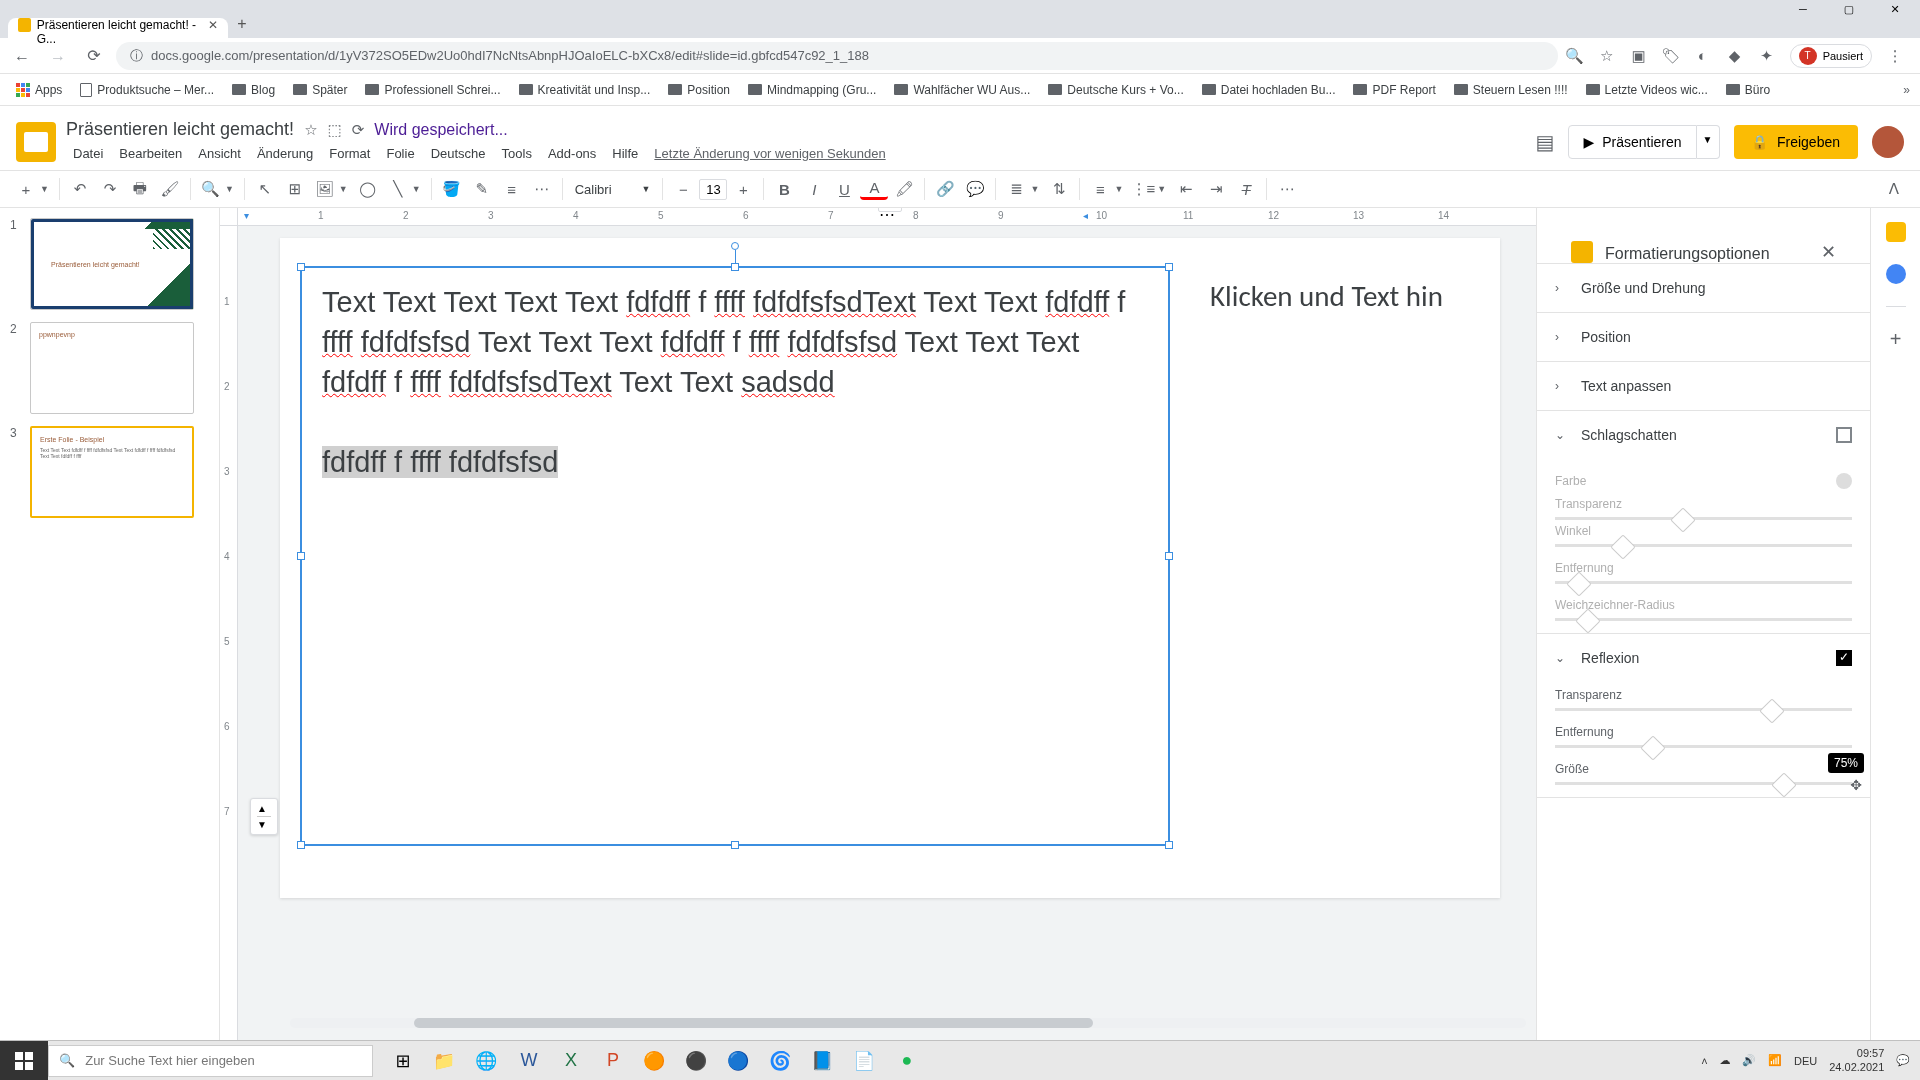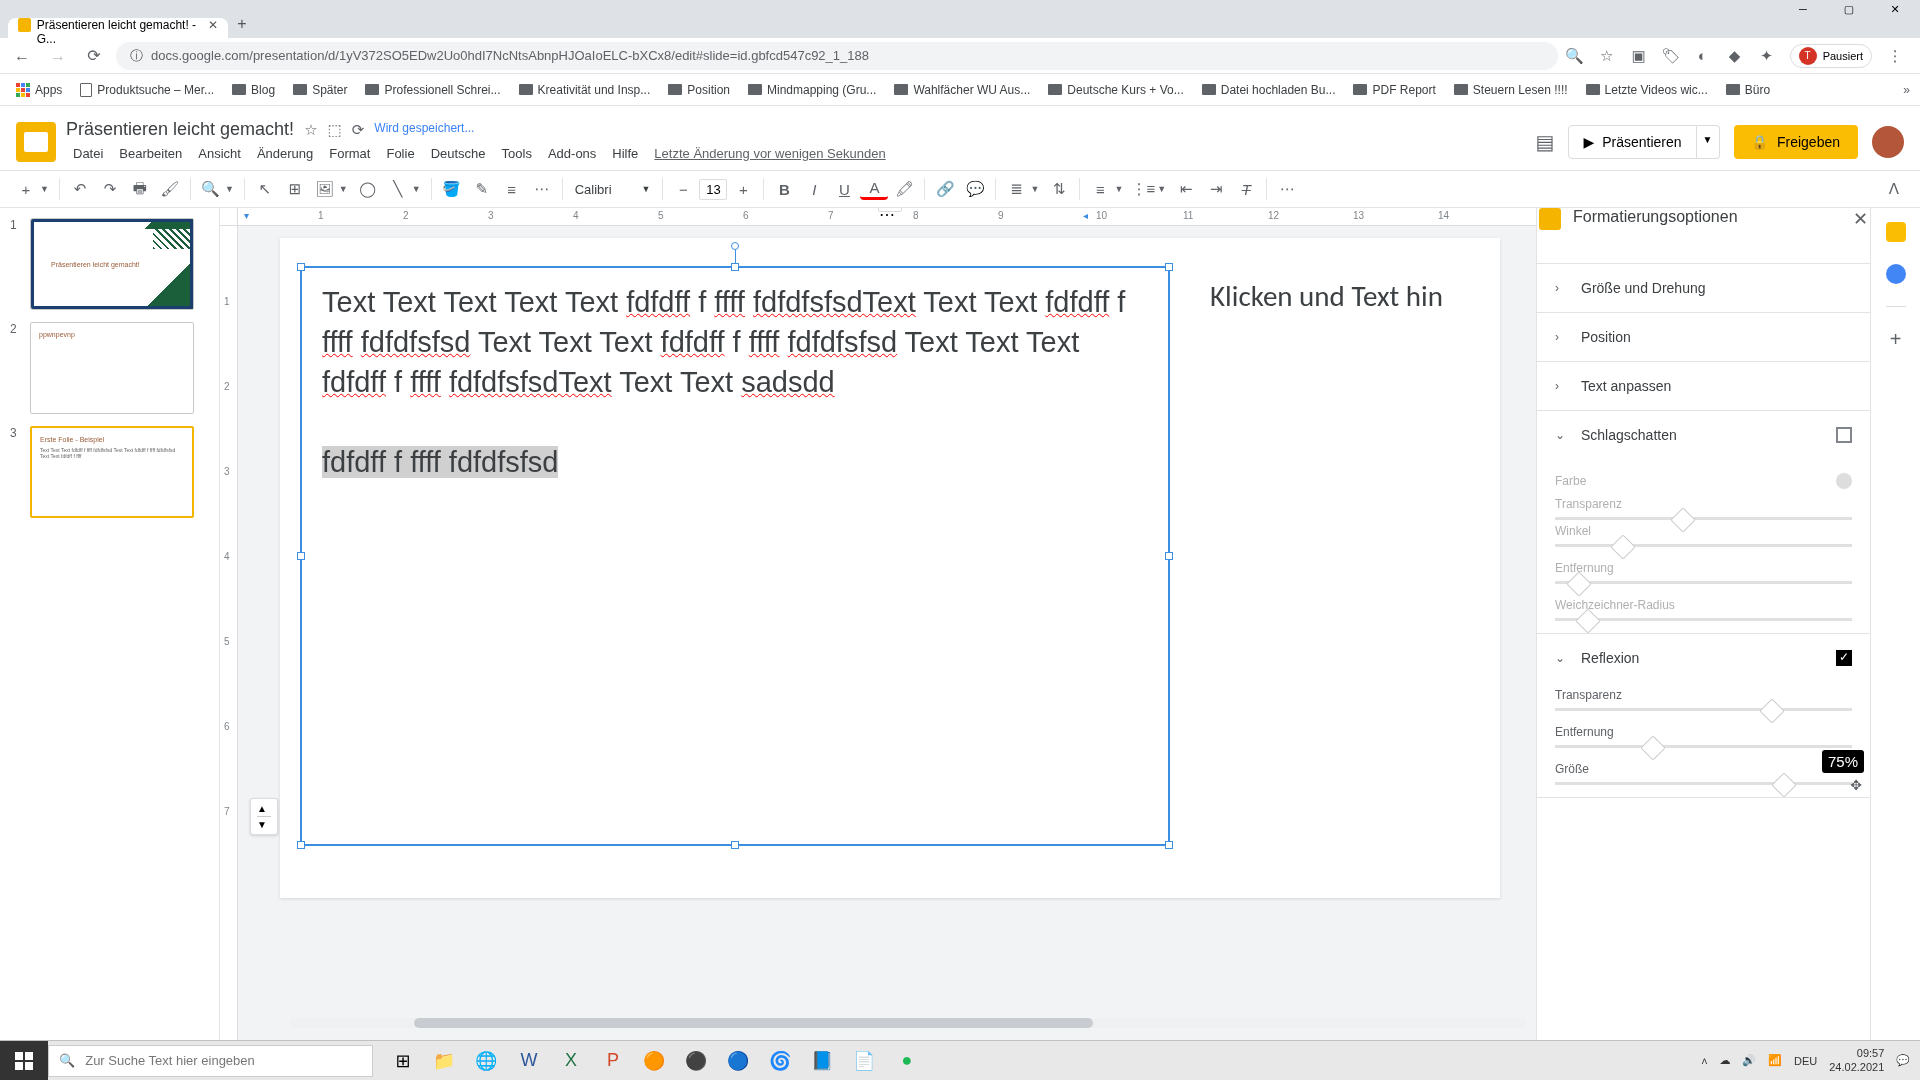--- a/index.html
+++ b/index.html
@@ -84,36 +84,36 @@
 .textbox-content { padding: 14px 20px; font-size: 29px; color: #3c4043; line-height: 1.38; font-family: Calibri, Arial, sans-serif; }
 .textbox-content .p2 { margin-top: 28px; background: #d0d0d0; display: inline; }
 .spell { text-decoration: underline wavy red; text-decoration-thickness: 1px; }
 .side-placeholder { position: absolute; left: 930px; top: 40px; font-size: 29px; color: #3c4043; font-family: Calibri, Arial, sans-serif; }
 
 .speaker-notes { height: 60px; background: #fff; border-top: 1px solid #dadce0; padding: 12px 24px; font-size: 14px; color: #5f6368; position: relative; }
 .notes-grip { position: absolute; left: 50%; top: -4px; width: 24px; height: 8px; background: #fff; border: 1px solid #dadce0; border-radius: 2px; }
 
 
 .format-sidebar { width: 334px; border-left: 1px solid #e3e3e3; background: #fff; display: flex; flex-direction: column; font-size: 14px; color: #3c4043; }
-.fs-header { height: 56px; display: flex; align-items: flex-start; padding: 0 2px; gap: 12px; border-bottom: 1px solid #e3e3e3; }
+.fs-header { height: 56px; display: flex; align-items: flex-end; padding: 0 34px; gap: 12px; border-bottom: 1px solid #e3e3e3; }
 .fs-header-icon { width: 22px; height: 22px; background: #f4b400; border-radius: 3px; }
 .fs-title { font-size: 16px; flex: 1; }
 .fs-close { font-size: 18px; color: #5f6368; }
 .fs-section { border-bottom: 1px solid #e3e3e3; }
 .fs-row { display: flex; align-items: center; padding: 16px 18px; gap: 14px; }
 .fs-chev { font-size: 12px; color: #5f6368; width: 12px; }
 .fs-check { width: 16px; height: 16px; border: 2px solid #80868b; margin-left: auto; }
 .fs-check.on { background: #000; border-color: #000; position: relative; }
 .fs-check.on::after { content: '✓'; color: #fff; font-size: 12px; position: absolute; left: 1px; top: -2px; }
 .fs-sub { padding: 6px 18px 12px 18px; color: #b0b0b0; font-size: 12px; }
 .fs-sub-row { display: flex; align-items: center; justify-content: space-between; padding: 8px 0; }
 .fs-slider { height: 3px; background: #e0e0e0; position: relative; margin-top: 6px; }
 .fs-slider .thumb { width: 14px; height: 14px; background: #fff; border: 1px solid #ccc; border-radius: 2px; position: absolute; top: -6px; transform: rotate(45deg); }
 .fs-sub.active { color: #5f6368; }
-.fs-tooltip { position: absolute; background: #000; color: #fff; font-size: 15px; padding: 3px 6px; border-radius: 3px; }
+.fs-tooltip { position: absolute; background: #000; color: #fff; font-size: 12px; padding: 3px 6px; border-radius: 3px; }
 
 
 .mini-sidebar { width: 50px; border-left: 1px solid #e3e3e3; padding-top: 14px; display: flex; flex-direction: column; align-items: center; gap: 22px; }
 .mini-icon { width: 20px; height: 20px; border-radius: 4px; }
 
 
 .taskbar { position: absolute; bottom: 0; left: 0; right: 0; height: 40px; background: #e8e8e8; border-top: 1px solid #c0c0c0; display: flex; align-items: center; }
 .start-btn { width: 48px; height: 40px; display: flex; align-items: center; justify-content: center; background: #333; }
 .start-btn svg { width: 18px; height: 18px; }
 .search-box { width: 325px; height: 32px; background: #fff; border: 1px solid #ccc; display: flex; align-items: center; padding: 0 10px; gap: 10px; font-size: 13px; color: #777; margin-left: 0; }
@@ -240,21 +240,21 @@
 
 <div class="docs-header">
   <div class="slides-logo"></div>
   <div class="doc-titles">
     <div class="doc-title-row">
       <span class="doc-title">Präsentieren leicht gemacht!</span>
       <div class="doc-icons">
         <span>☆</span>
         <span>⬚</span>
         <span>⟳</span>
-        <span style="font-size:12px;color:#3b82f6">Wird gespeichert...</span>
+        <span style="font-size:16px;color:#4c1d95">Wird gespeichert...</span>
       </div>
     </div>
     <div class="menubar">
       <span>Datei</span>
       <span>Bearbeiten</span>
       <span>Ansicht</span>
       <span>Änderung</span>
       <span>Format</span>
       <span>Folie</span>
       <span>Deutsche</span>

